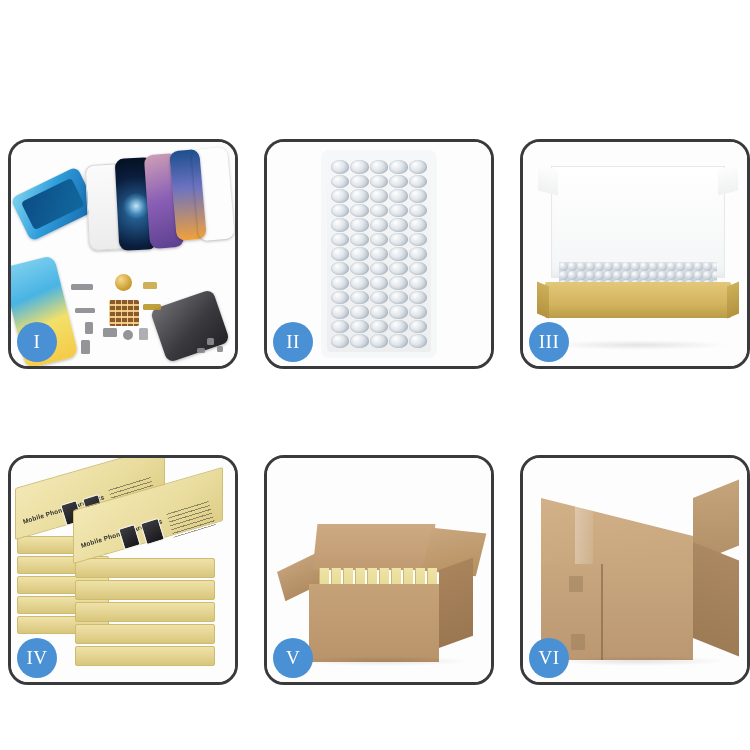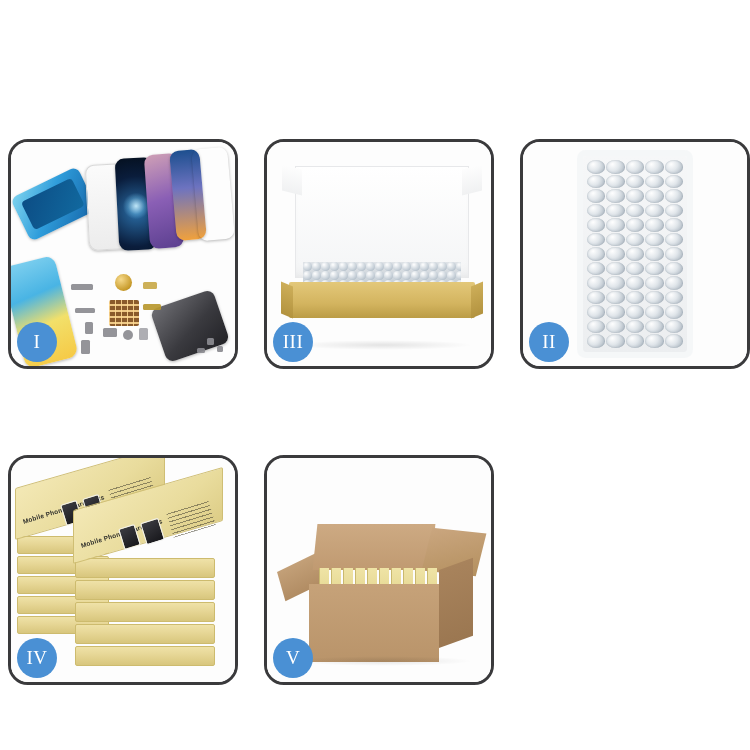--- a/index.html
+++ b/index.html
@@ -401,20 +401,95 @@
           <div class="chip" style="left:92px;top:186px;width:14px;height:9px;"></div>
           <div class="chip" style="left:112px;top:188px;width:10px;height:10px;border-radius:50%;"></div>
           <div class="chip" style="left:128px;top:186px;width:9px;height:12px;background:#a7a7ac;"></div>
           <div class="chip" style="left:70px;top:198px;width:9px;height:14px;"></div>
           <div class="chip" style="left:196px;top:196px;width:7px;height:7px;"></div>
           <div class="chip" style="left:206px;top:204px;width:6px;height:6px;"></div>
           <div class="chip" style="left:186px;top:206px;width:8px;height:5px;"></div>
         </div>
       </div>
       <div class="badge">I</div>
+    </div>
+
+    <div class="panel">
+      <div class="stage">
+        <div class="bw-outer">
+          <div class="bw-grid" id="bubble-grid">
+              <div class="bubble"></div>
+              <div class="bubble"></div>
+              <div class="bubble"></div>
+              <div class="bubble"></div>
+              <div class="bubble"></div>
+              <div class="bubble"></div>
+              <div class="bubble"></div>
+              <div class="bubble"></div>
+              <div class="bubble"></div>
+              <div class="bubble"></div>
+              <div class="bubble"></div>
+              <div class="bubble"></div>
+              <div class="bubble"></div>
+              <div class="bubble"></div>
+              <div class="bubble"></div>
+              <div class="bubble"></div>
+              <div class="bubble"></div>
+              <div class="bubble"></div>
+              <div class="bubble"></div>
+              <div class="bubble"></div>
+              <div class="bubble"></div>
+              <div class="bubble"></div>
+              <div class="bubble"></div>
+              <div class="bubble"></div>
+              <div class="bubble"></div>
+              <div class="bubble"></div>
+              <div class="bubble"></div>
+              <div class="bubble"></div>
+              <div class="bubble"></div>
+              <div class="bubble"></div>
+              <div class="bubble"></div>
+              <div class="bubble"></div>
+              <div class="bubble"></div>
+              <div class="bubble"></div>
+              <div class="bubble"></div>
+              <div class="bubble"></div>
+              <div class="bubble"></div>
+              <div class="bubble"></div>
+              <div class="bubble"></div>
+              <div class="bubble"></div>
+              <div class="bubble"></div>
+              <div class="bubble"></div>
+              <div class="bubble"></div>
+              <div class="bubble"></div>
+              <div class="bubble"></div>
+              <div class="bubble"></div>
+              <div class="bubble"></div>
+              <div class="bubble"></div>
+              <div class="bubble"></div>
+              <div class="bubble"></div>
+              <div class="bubble"></div>
+              <div class="bubble"></div>
+              <div class="bubble"></div>
+              <div class="bubble"></div>
+              <div class="bubble"></div>
+              <div class="bubble"></div>
+              <div class="bubble"></div>
+              <div class="bubble"></div>
+              <div class="bubble"></div>
+              <div class="bubble"></div>
+              <div class="bubble"></div>
+              <div class="bubble"></div>
+              <div class="bubble"></div>
+              <div class="bubble"></div>
+              <div class="bubble"></div>
+            </div>
+        </div>
+      </div>
+      <div class="badge">II</div>
     </div>
 
     <div class="panel">
       <div class="stage">
         <div class="p3">
           <div class="p3-lid"></div>
           <div class="p3-inner" id="p3-bubbles">
               <span class="bb" style="left: 0px; top: 0px;"></span>
               <span class="bb" style="left: 9px; top: 0px;"></span>
               <span class="bb" style="left: 18px; top: 0px;"></span>
@@ -472,95 +547,20 @@
             </div>
           <div class="p3-box"></div>
           <div class="shadow-soft"></div>
         </div>
       </div>
       <div class="badge">III</div>
     </div>
 
     <div class="panel">
       <div class="stage">
-        <div class="bw-outer">
-          <div class="bw-grid" id="bubble-grid">
-              <div class="bubble"></div>
-              <div class="bubble"></div>
-              <div class="bubble"></div>
-              <div class="bubble"></div>
-              <div class="bubble"></div>
-              <div class="bubble"></div>
-              <div class="bubble"></div>
-              <div class="bubble"></div>
-              <div class="bubble"></div>
-              <div class="bubble"></div>
-              <div class="bubble"></div>
-              <div class="bubble"></div>
-              <div class="bubble"></div>
-              <div class="bubble"></div>
-              <div class="bubble"></div>
-              <div class="bubble"></div>
-              <div class="bubble"></div>
-              <div class="bubble"></div>
-              <div class="bubble"></div>
-              <div class="bubble"></div>
-              <div class="bubble"></div>
-              <div class="bubble"></div>
-              <div class="bubble"></div>
-              <div class="bubble"></div>
-              <div class="bubble"></div>
-              <div class="bubble"></div>
-              <div class="bubble"></div>
-              <div class="bubble"></div>
-              <div class="bubble"></div>
-              <div class="bubble"></div>
-              <div class="bubble"></div>
-              <div class="bubble"></div>
-              <div class="bubble"></div>
-              <div class="bubble"></div>
-              <div class="bubble"></div>
-              <div class="bubble"></div>
-              <div class="bubble"></div>
-              <div class="bubble"></div>
-              <div class="bubble"></div>
-              <div class="bubble"></div>
-              <div class="bubble"></div>
-              <div class="bubble"></div>
-              <div class="bubble"></div>
-              <div class="bubble"></div>
-              <div class="bubble"></div>
-              <div class="bubble"></div>
-              <div class="bubble"></div>
-              <div class="bubble"></div>
-              <div class="bubble"></div>
-              <div class="bubble"></div>
-              <div class="bubble"></div>
-              <div class="bubble"></div>
-              <div class="bubble"></div>
-              <div class="bubble"></div>
-              <div class="bubble"></div>
-              <div class="bubble"></div>
-              <div class="bubble"></div>
-              <div class="bubble"></div>
-              <div class="bubble"></div>
-              <div class="bubble"></div>
-              <div class="bubble"></div>
-              <div class="bubble"></div>
-              <div class="bubble"></div>
-              <div class="bubble"></div>
-              <div class="bubble"></div>
-            </div>
-        </div>
-      </div>
-      <div class="badge">II</div>
-    </div>
-
-    <div class="panel">
-      <div class="stage">
         <div class="p4">
 
           <div class="kb" style="left:6px;top:78px;width:92px;height:18px;"></div>
           <div class="kb" style="left:6px;top:98px;width:92px;height:18px;"></div>
           <div class="kb" style="left:6px;top:118px;width:92px;height:18px;"></div>
           <div class="kb" style="left:6px;top:138px;width:92px;height:18px;"></div>
           <div class="kb" style="left:6px;top:158px;width:92px;height:18px;"></div>
 
           <div class="kb" style="left:64px;top:100px;width:140px;height:20px;"></div>
           <div class="kb" style="left:64px;top:122px;width:140px;height:20px;"></div>
@@ -603,15 +603,31 @@
             <i></i>
           </div>
           <div class="c5-right"></div>
           <div class="c5-body"></div>
           <div class="shadow-soft"></div>
         </div>
       </div>
       <div class="badge">V</div>
     </div>
 
+    <div class="panel">
+      <div class="stage">
+        <div class="p6">
+          <div class="c6-top"></div>
+          <div class="c6-top2"></div>
+          <div class="c6-tape"></div>
+          <div class="c6-side"></div>
+          <div class="c6-front"></div>
+          <div class="c6-seam"></div>
+          <div class="c6-tab" style="left:46px;top:118px;width:14px;height:16px;"></div>
+          <div class="c6-tab" style="left:48px;top:176px;width:14px;height:16px;"></div>
+          <div class="shadow-soft"></div>
+        </div>
+      </div>
+      <div class="badge">VI</div>
+    </div>
 
   </div>
 </div>
 
 </body></html>

